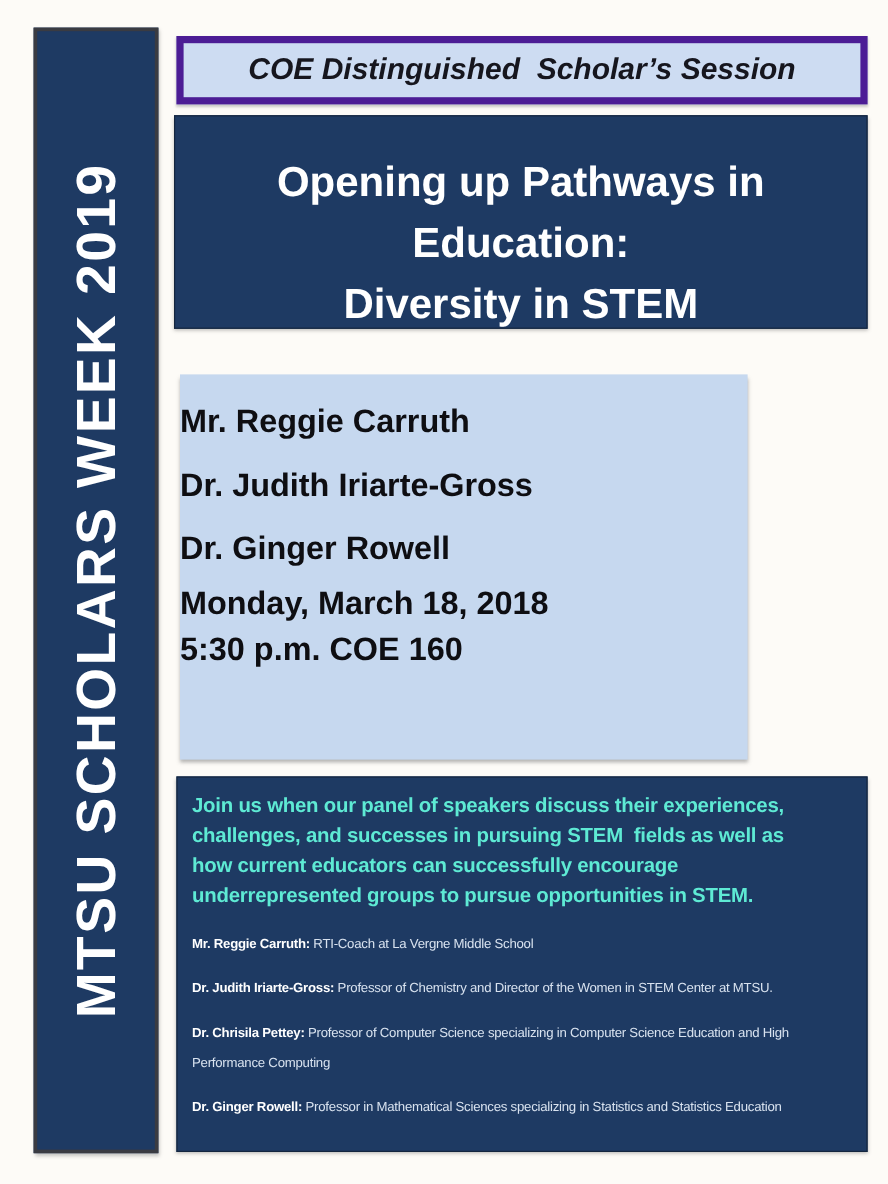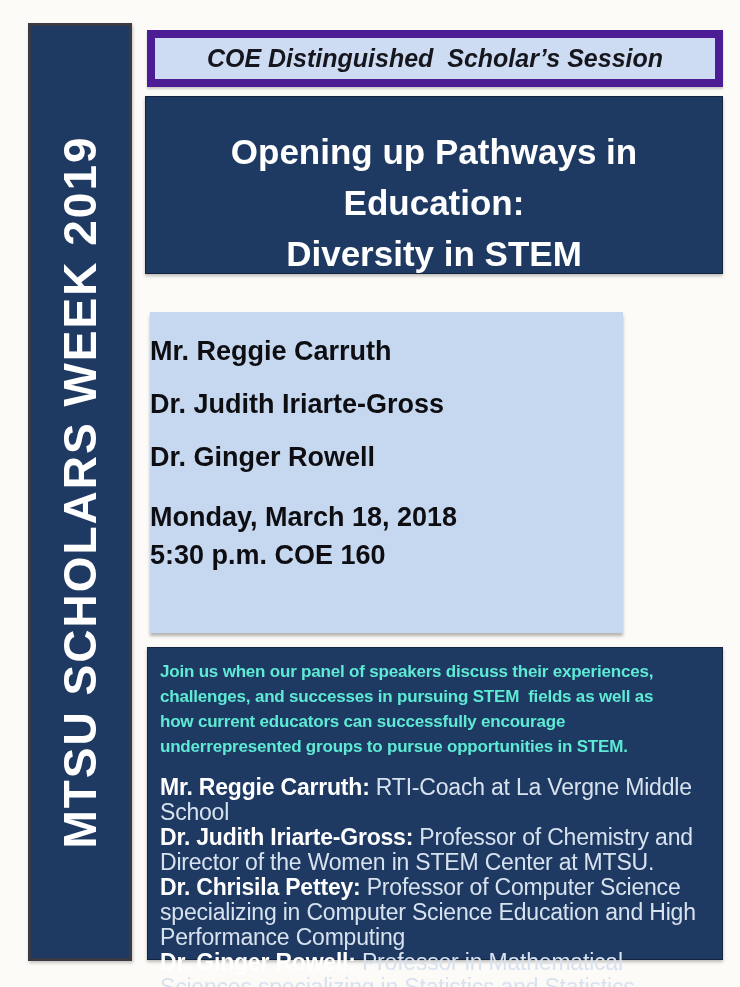--- a/index.html
+++ b/index.html
@@ -32,21 +32,21 @@
     font-weight: bold;
     letter-spacing: 2px;
   }
 
   
   .banner {
     position: absolute;
     left: 147px; top: 30px;
     width: 576px; height: 57px;
     background: #cddcf2;
-    border: 8px solid #4c1d95;
+    border: 6px solid #4c1d95;
     box-sizing: border-box;
     display: flex; align-items: center; justify-content: center;
     box-shadow: 0 2px 2px rgba(110,110,110,.35);
   }
   .banner-text {
     font-size: 25px;
     font-weight: bold;
     font-style: italic;
     color: #16161e;
     white-space: pre;
@@ -83,21 +83,20 @@
     text-align: left;
     padding-top: 13px;
   }
   .speaker-name {
     font-size: 27px;
     font-weight: bold;
     color: #0e0e12;
     line-height: 53px;
   }
   .datetime {
-    margin-top: 14px;
     font-size: 27px;
     font-weight: bold;
     color: #0e0e12;
     line-height: 38px;
   }
 
   
   .details-box {
     position: absolute;
     left: 147px; top: 647px;
@@ -111,23 +110,24 @@
   }
   .intro {
     color: #5eead4;
     font-size: 17px;
     font-weight: bold;
     line-height: 25px;
     white-space: pre-wrap;
   }
   .bios { margin-top: 16px; }
   .bio {
-    font-size: 23px;
+    font-size: 11px;
     line-height: 25px;
     color: #d8e2ef;
+    margin-top: 12px;
   }
   .bio-name { font-weight: bold; color: #ffffff; }
 </style>
 </head>
 <body>
 
 <div class="poster">
 
   <div class="sidebar">
     <span class="sidebar-text">MTSU SCHOLARS WEEK 2019</span>

